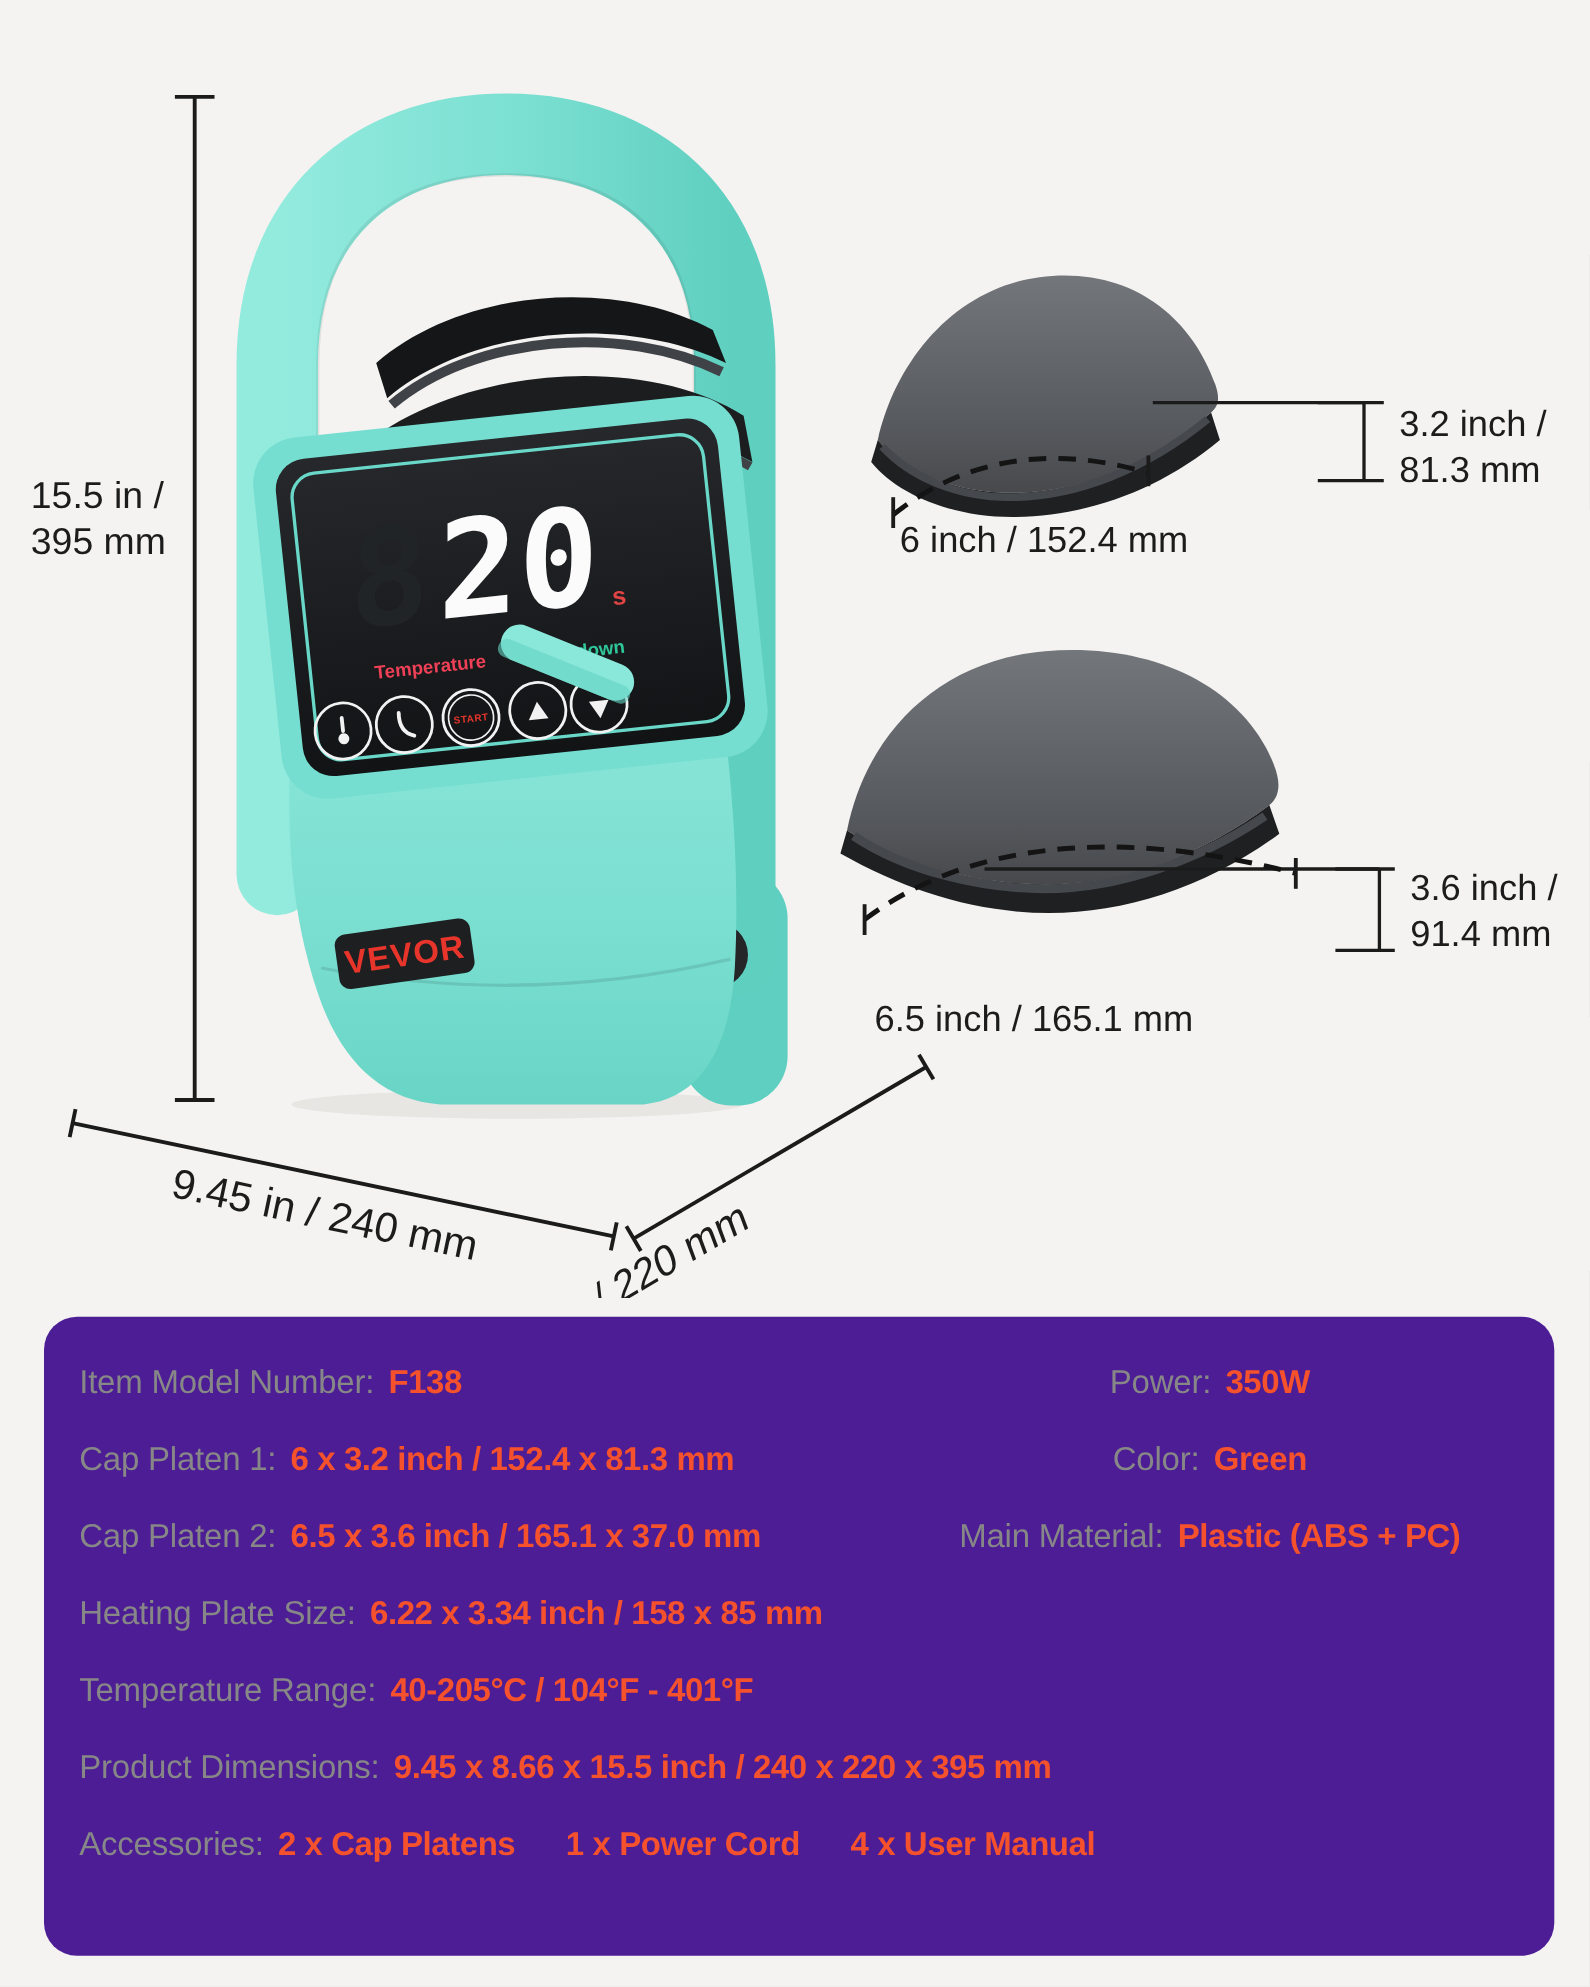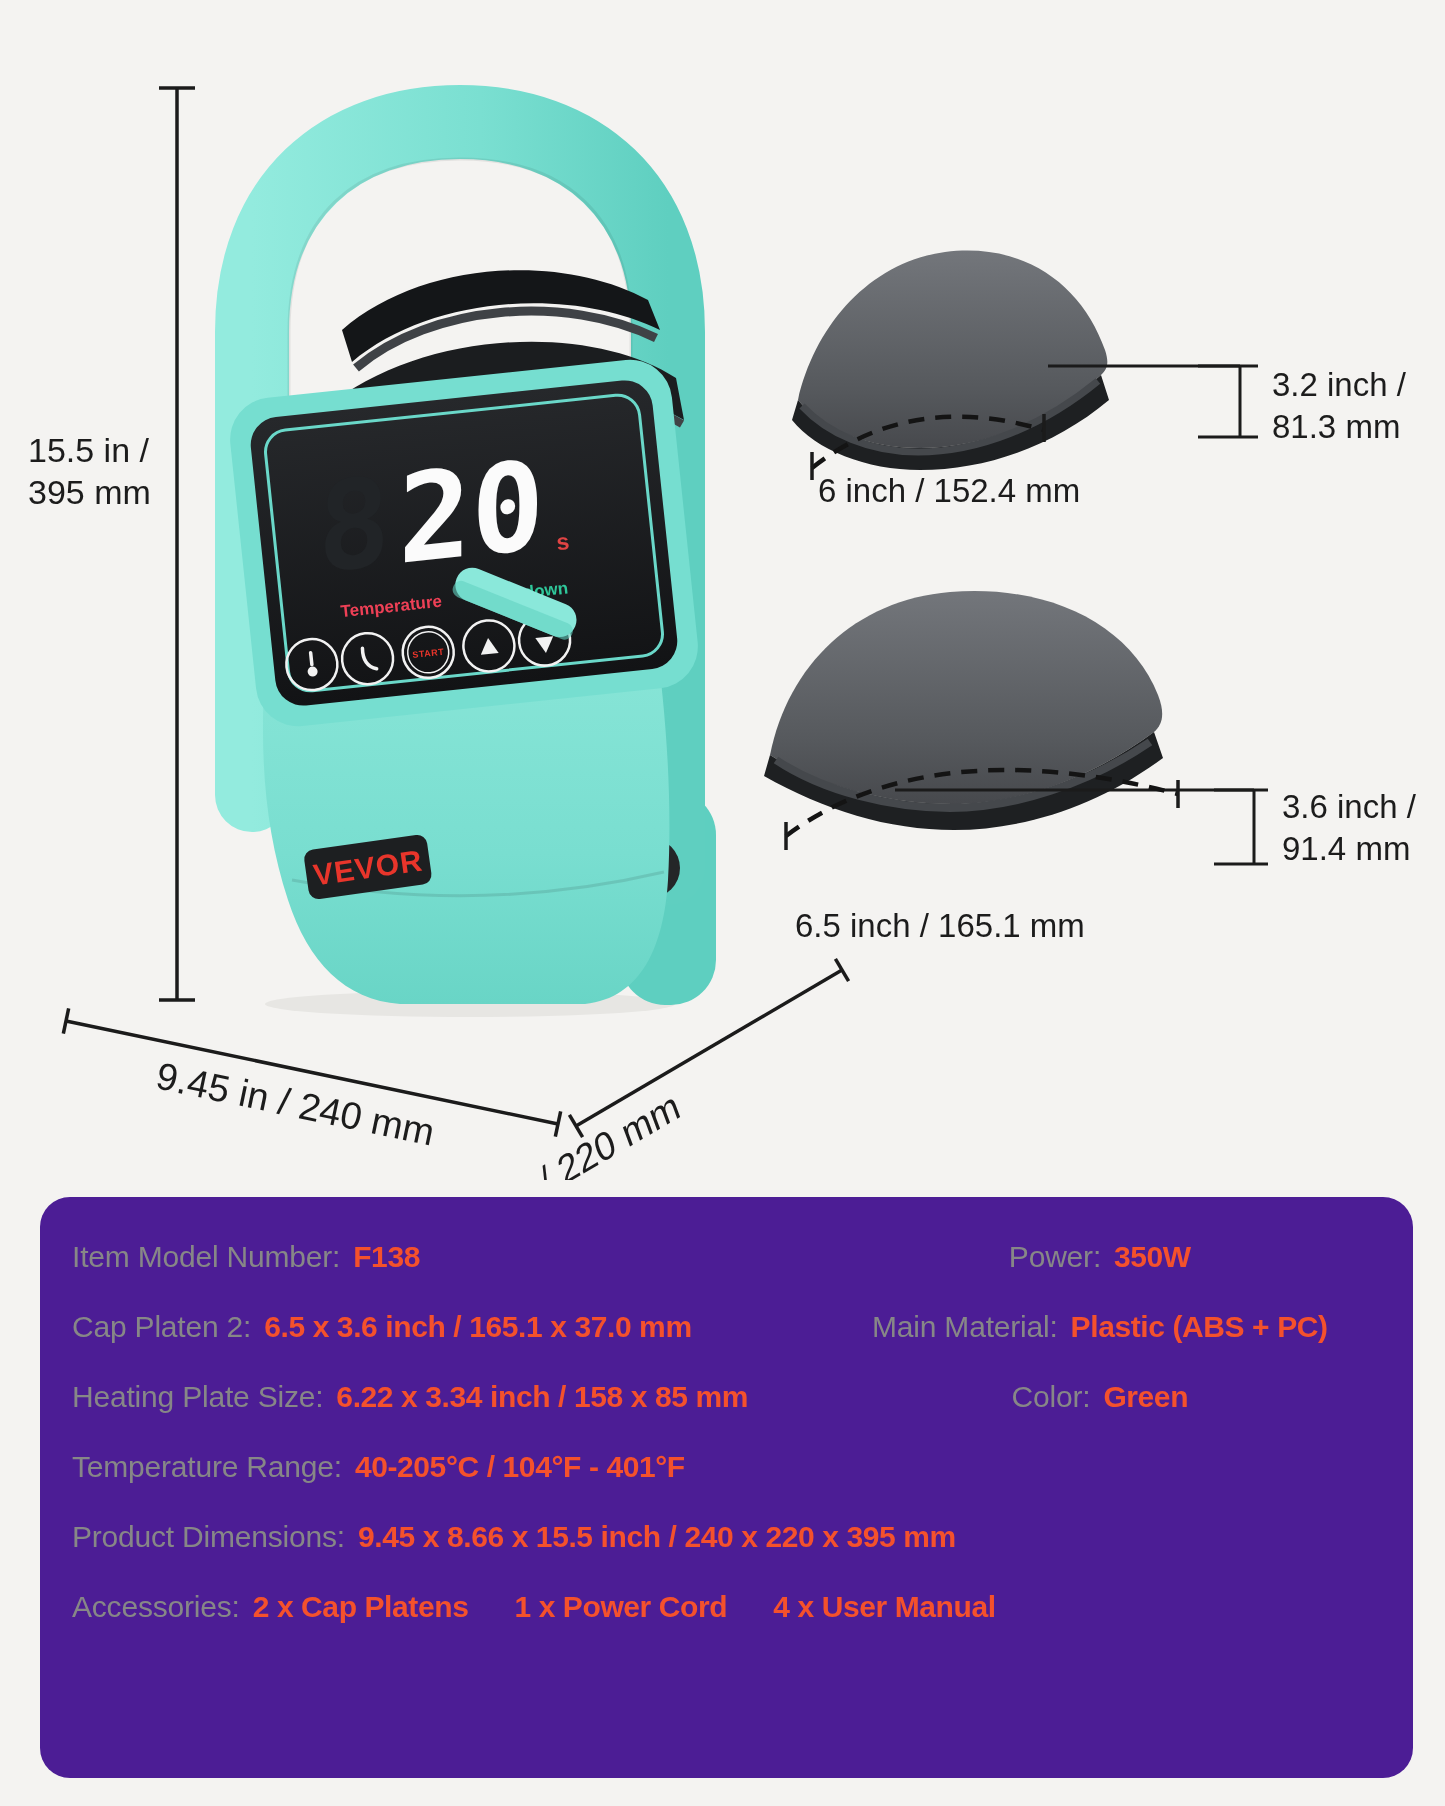--- a/index.html
+++ b/index.html
@@ -190,20 +190,24 @@
   </g>
 </svg>
 
 <div class="spec-panel">
   <div class="col col-left">
     <div class="spec-row">
       <span class="lbl">Item Model Number:</span>
       <span class="val">F138</span>
     </div>
     <div class="spec-row">
+      <span class="lbl">Cap Platen 1:</span>
+      <span class="val">6 x 3.2 inch / 152.4 x 81.3 mm</span>
+    </div>
+    <div class="spec-row">
       <span class="lbl">Cap Platen 2:</span>
       <span class="val">6.5 x 3.6 inch / 165.1 x 37.0 mm</span>
     </div>
     <div class="spec-row">
       <span class="lbl">Heating Plate Size:</span>
       <span class="val">6.22 x 3.34 inch / 158 x 85 mm</span>
     </div>
     <div class="spec-row">
       <span class="lbl">Temperature Range:</span>
       <span class="val">40-205°C / 104°F - 401°F</span>
@@ -219,23 +223,23 @@
       <span class="val acc-gap">4 x User Manual</span>
     </div>
   </div>
 
   <div class="col col-right">
     <div class="spec-row">
       <span class="lbl">Power:</span>
       <span class="val">350W</span>
     </div>
     <div class="spec-row">
+      <span class="lbl">Color:</span>
+      <span class="val">Green</span>
+    </div>
+    <div class="spec-row">
       <span class="lbl">Main Material:</span>
       <span class="val">Plastic (ABS + PC)</span>
     </div>
-    <div class="spec-row">
-      <span class="lbl">Color:</span>
-      <span class="val">Green</span>
-    </div>
   </div>
 </div>
 
 </div>
 
 </body></html>

